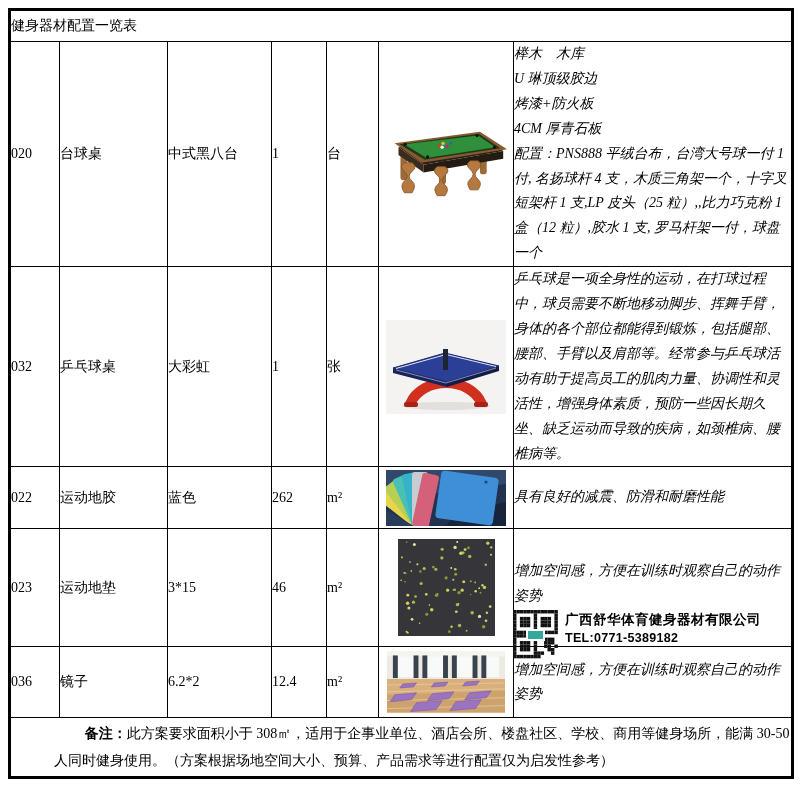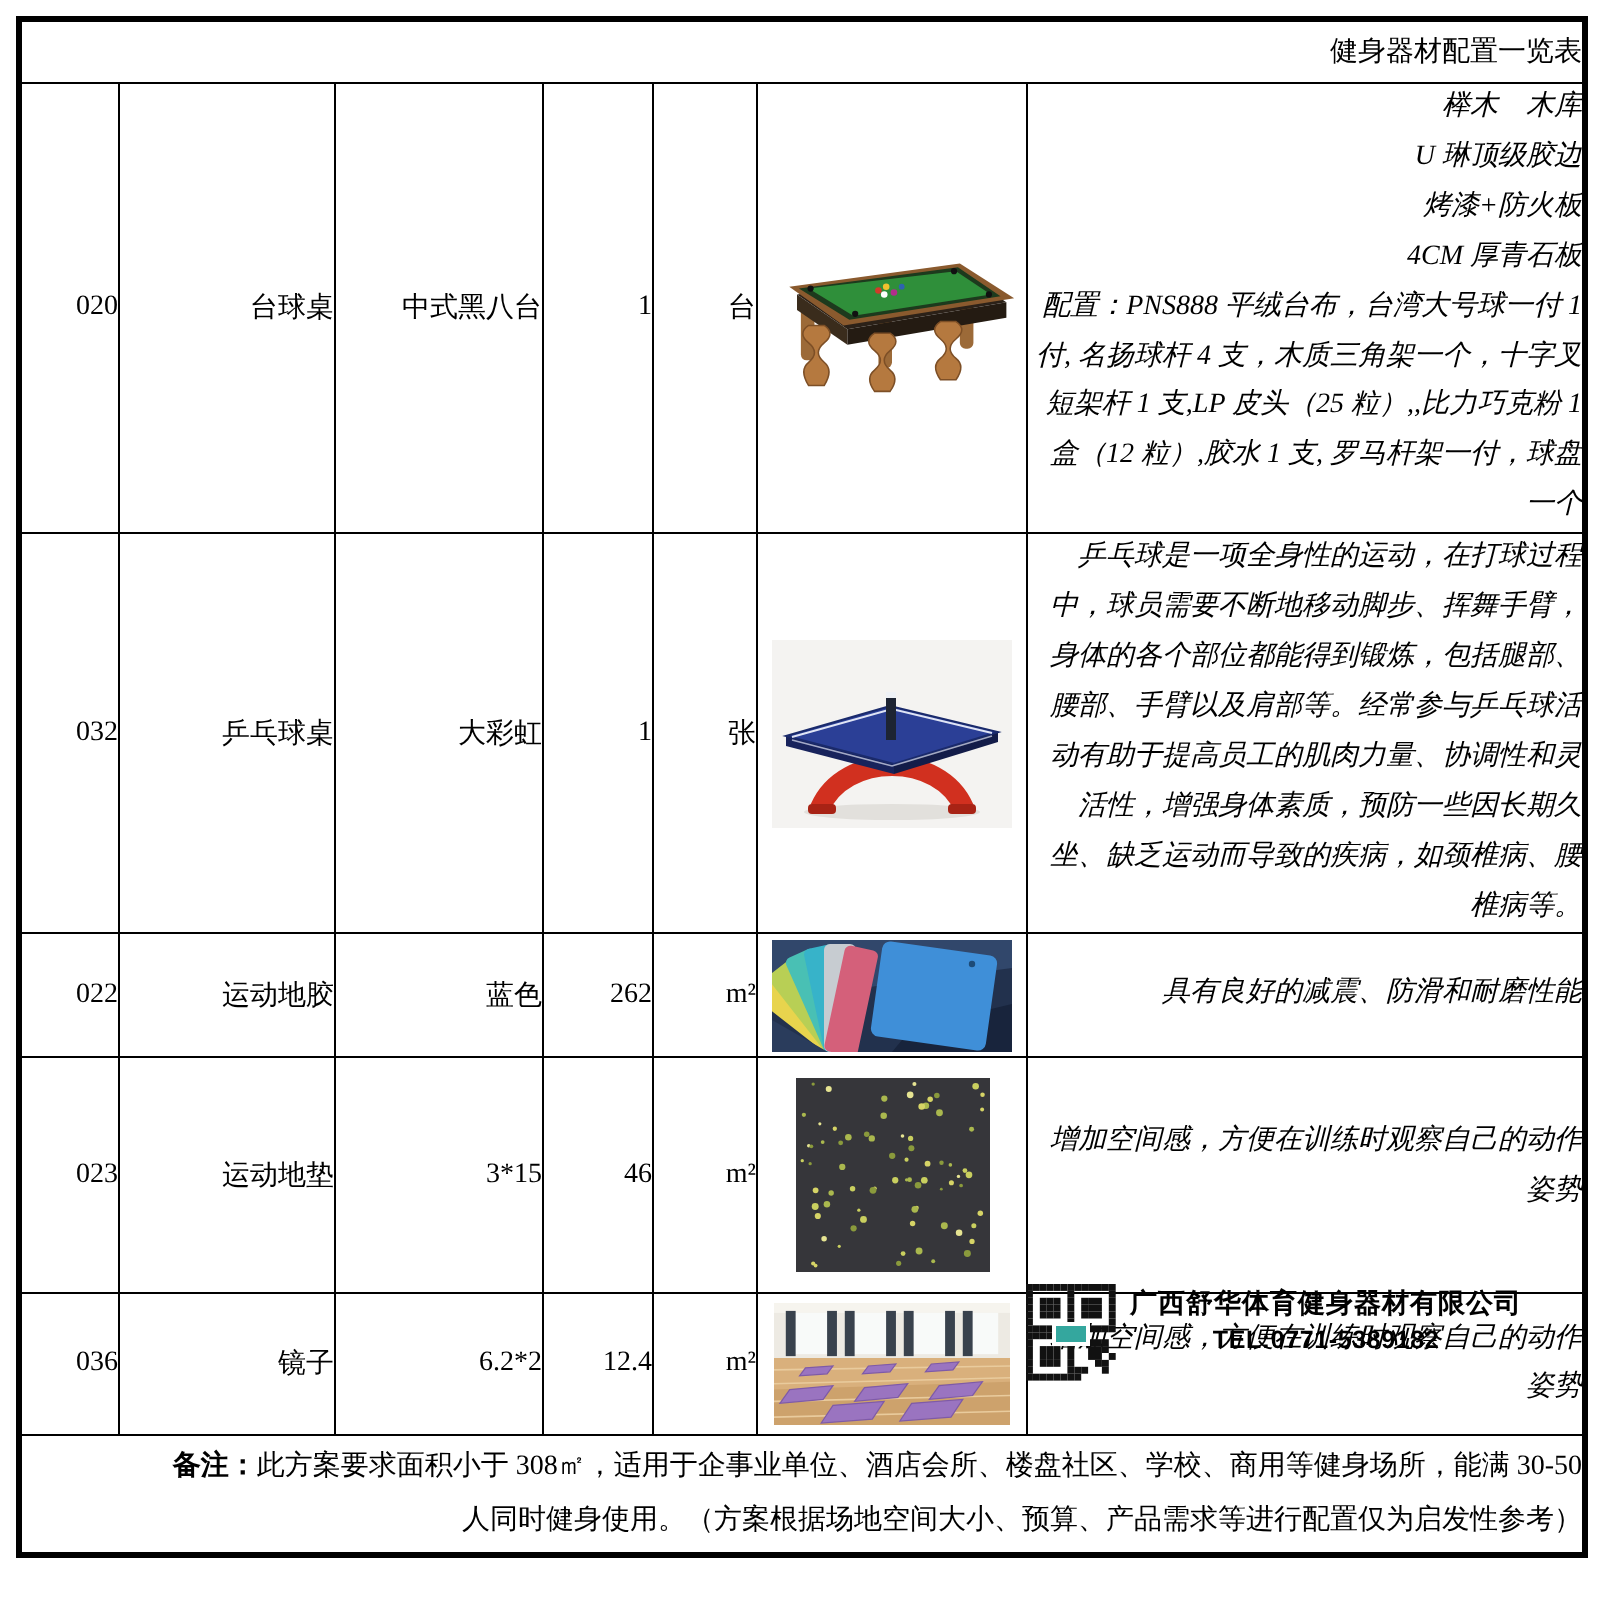--- a/index.html
+++ b/index.html
@@ -1,37 +1,37 @@
 <!DOCTYPE html>
 <html><head>
 <meta charset="utf-8">
 <style>
   html,body{margin:0;padding:0;width:800px;height:804px;background:#fff;overflow:hidden;
     font-family:"Liberation Serif",serif;color:#000;}
   .sheet{position:absolute;left:8px;top:8px;width:782px;border:2px solid #000;background:#fff;}
   table.cfg{width:100%;border-collapse:collapse;table-layout:fixed;}
   table.cfg td,table.cfg th{border:1px solid #000;padding:0;vertical-align:middle;
-    font-size:14px;font-weight:normal;text-align:right;overflow:hidden;}
+    font-size:14px;font-weight:normal;text-align:left;overflow:hidden;}
   td.title-cell{height:30px;font-size:16px;font-weight:bold;border-bottom:3px double #000;}
   tr.head th{height:26px;font-size:13.5px;font-weight:bold;border-bottom:3px double #000;}
   td.remark{ text-align:left;padding:3px 9px;font-size:13.5px;line-height:1.78;white-space:pre-wrap;font-style:italic;}
   td.v-top{vertical-align:top;}
   td.pic{padding:2px;}
   .pic-wrap{display:flex;align-items:center;justify-content:center;width:100%;height:100%;}
   tr.r20{height:218px;} tr.r21{height:194px;} tr.r22{height:62px;}
   tr.r23{height:118px;} tr.r24{height:71px;}
   td.footer-cell{height:58px;text-align:left;font-size:13.5px;line-height:1.95;
     padding:5px 10px 7px 10px;vertical-align:top;}
   .footer-inner{text-indent:2.2em;padding-left:43px;}
   .flabel{font-weight:bold;}
-  .stamp{position:absolute;left:513px;top:642px;display:flex;gap:7px;align-items:flex-start;
+  .stamp{position:absolute;left:513px;top:610px;display:flex;gap:7px;align-items:flex-start;
     font-family:"Liberation Sans",sans-serif;}
   .stamp-text{display:flex;flex-direction:column;}
   .stamp-company{font-size:13.5px;font-weight:bold;letter-spacing:.5px;line-height:19px;}
-  .stamp-tel,.stamp-url{font-size:12.5px;font-weight:bold;letter-spacing:.3px;line-height:18px;text-align:center;}
+  .stamp-tel,.stamp-url{font-size:12.5px;font-weight:bold;letter-spacing:.3px;line-height:18px;}
   svg{display:block;}
 </style>
 </head>
 <body>
 
 <div class="sheet">
   <table class="cfg">
     <colgroup>
       <col style="width:49px">
         <col style="width:108px">

